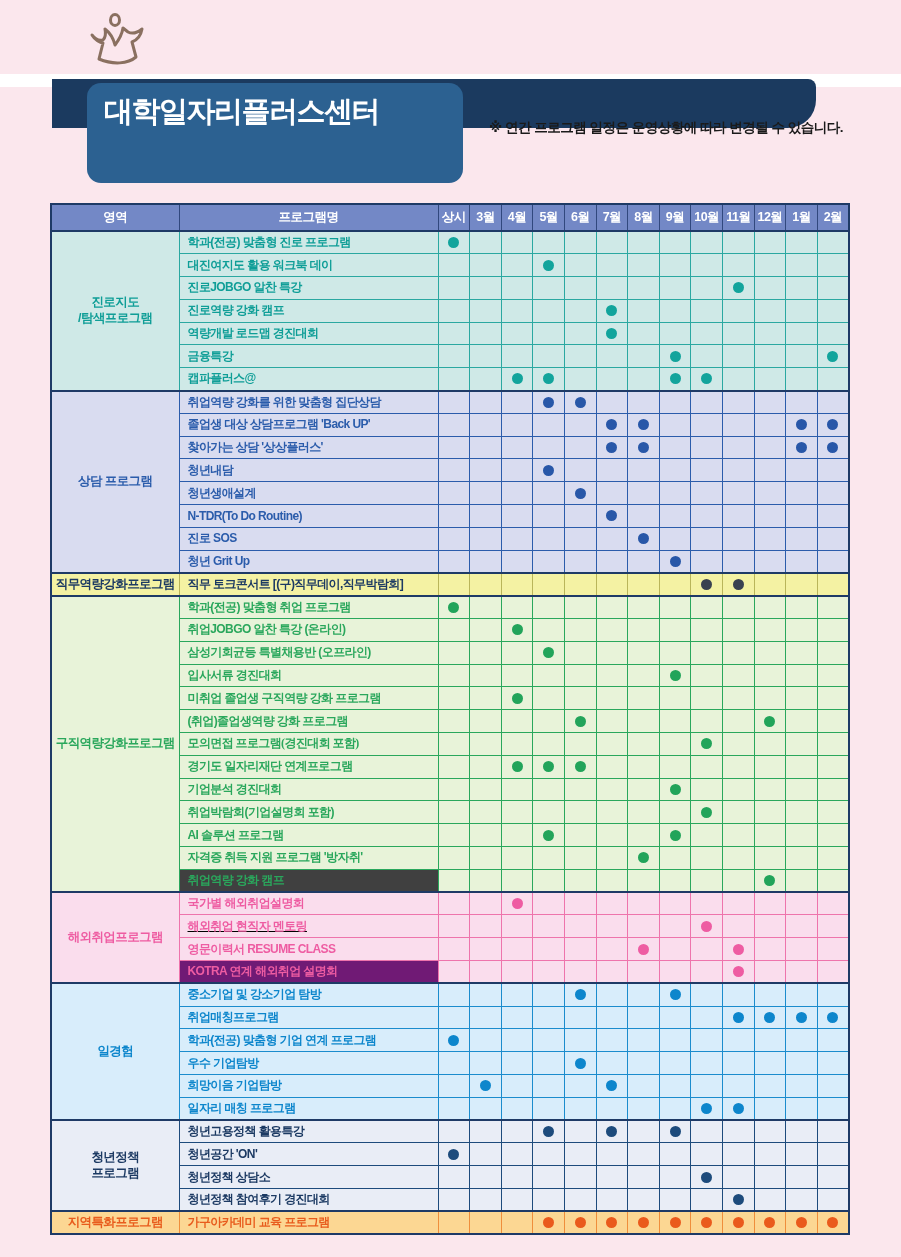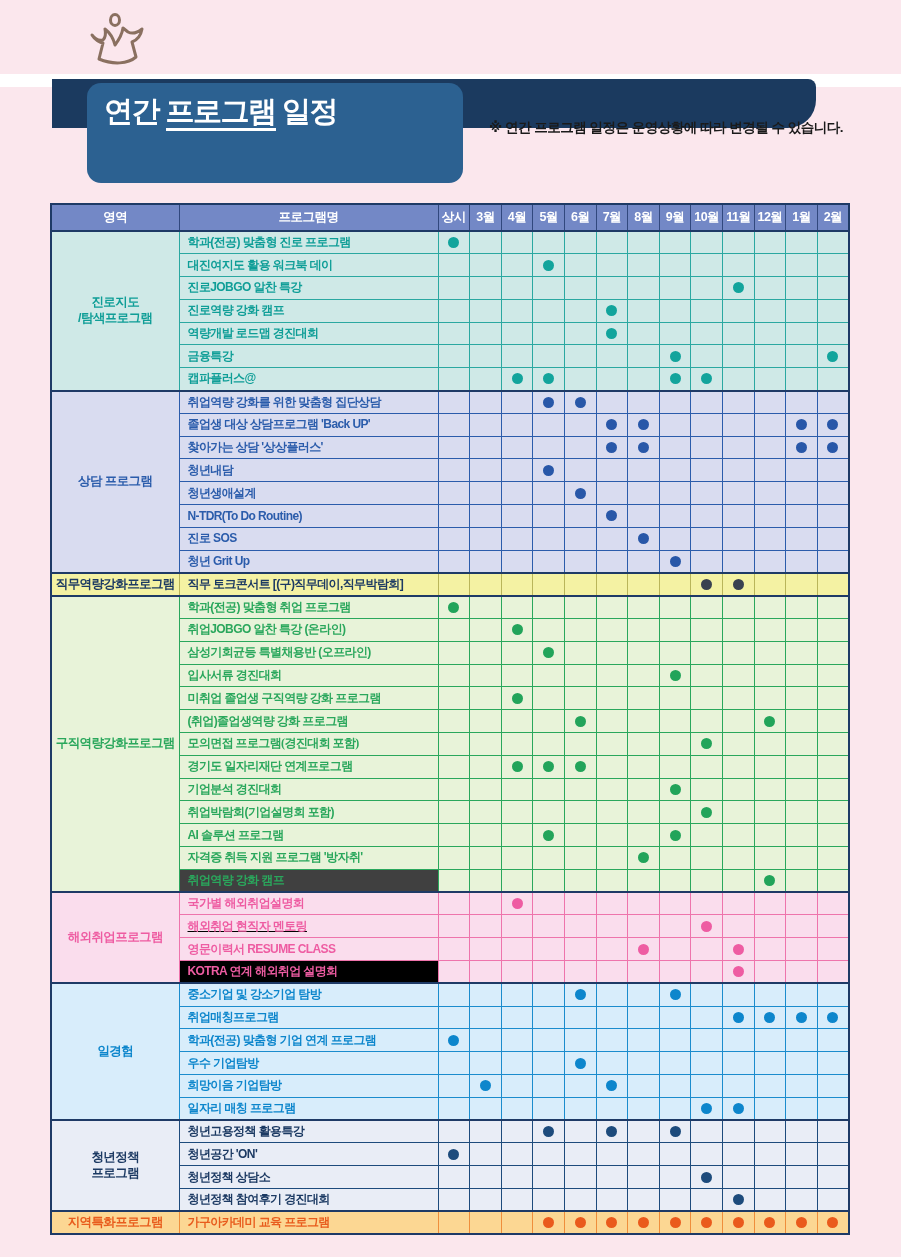--- a/index.html
+++ b/index.html
@@ -38,21 +38,21 @@
 
 <svg class="crown" viewBox="0 0 66 58" fill="none">
   <ellipse cx="33" cy="8" rx="4.5" ry="5.5" stroke="#8a7060" stroke-width="3"></ellipse>
   <path d="M10 23 C13 28 18 31 21 31 L17 47 C31 53 46 52 54 45 L50 30 C55 28 59 23 60 17 C55 21 50 22 46 20 L41 16 C40 23 36 29 33 33 C31 25 27 20 23 17 C24 22 23 26 21 28 C17 29 13 27 10 23 Z" stroke="#8a7060" stroke-width="3" stroke-linejoin="round" stroke-linecap="round"></path>
 </svg>
 
 <div class="white-strip"></div>
 <div class="navy-band"></div>
 
 <div class="title-box">
-  <div class="title-line"><span>연간 </span><span class="underlined">프로그램</span><span> 일정</span></div>
+  <div class="title-line">대학일자리플러스센터</div>
 </div>
 
 <div class="note">※ 연간 프로그램 일정은 운영상황에 따라 변경될 수 있습니다.</div>
 
 <div class="table-wrap">
   <table id="schedule-table">
       <colgroup>
         <col style="width: 128px;">
         <col style="width: 259px;">
         <col style="width: 31.6154px;">
@@ -709,21 +709,21 @@
           <td style="background: rgb(250, 221, 237); border: 1px solid rgb(238, 116, 172);"></td>
           <td style="background: rgb(250, 221, 237); border: 1px solid rgb(238, 116, 172);"></td>
           <td style="background: rgb(250, 221, 237); border: 1px solid rgb(238, 116, 172);">
             <div class="dot" style="background: rgb(238, 92, 162);"></div>
           </td>
           <td style="background: rgb(250, 221, 237); border: 1px solid rgb(238, 116, 172);"></td>
           <td style="background: rgb(250, 221, 237); border: 1px solid rgb(238, 116, 172);"></td>
           <td style="background: rgb(250, 221, 237); border: 1px solid rgb(238, 116, 172);"></td>
         </tr>
         <tr style="height: 22.8px;">
-          <td class="prog" style="background: #000000; color: rgb(238, 92, 162); border-width: 1px 1px 2px; border-style: solid; border-color: rgb(238, 116, 172) rgb(238, 116, 172) rgb(30, 58, 102); border-image: initial;">KOTRA 연계 해외취업 설명회</td>
+          <td class="prog" style="background: #701a75; color: rgb(238, 92, 162); border-width: 1px 1px 2px; border-style: solid; border-color: rgb(238, 116, 172) rgb(238, 116, 172) rgb(30, 58, 102); border-image: initial;">KOTRA 연계 해외취업 설명회</td>
           <td style="background: rgb(250, 221, 237); border-width: 1px 1px 2px; border-style: solid; border-color: rgb(238, 116, 172) rgb(238, 116, 172) rgb(30, 58, 102); border-image: initial;"></td>
           <td style="background: rgb(250, 221, 237); border-width: 1px 1px 2px; border-style: solid; border-color: rgb(238, 116, 172) rgb(238, 116, 172) rgb(30, 58, 102); border-image: initial;"></td>
           <td style="background: rgb(250, 221, 237); border-width: 1px 1px 2px; border-style: solid; border-color: rgb(238, 116, 172) rgb(238, 116, 172) rgb(30, 58, 102); border-image: initial;"></td>
           <td style="background: rgb(250, 221, 237); border-width: 1px 1px 2px; border-style: solid; border-color: rgb(238, 116, 172) rgb(238, 116, 172) rgb(30, 58, 102); border-image: initial;"></td>
           <td style="background: rgb(250, 221, 237); border-width: 1px 1px 2px; border-style: solid; border-color: rgb(238, 116, 172) rgb(238, 116, 172) rgb(30, 58, 102); border-image: initial;"></td>
           <td style="background: rgb(250, 221, 237); border-width: 1px 1px 2px; border-style: solid; border-color: rgb(238, 116, 172) rgb(238, 116, 172) rgb(30, 58, 102); border-image: initial;"></td>
           <td style="background: rgb(250, 221, 237); border-width: 1px 1px 2px; border-style: solid; border-color: rgb(238, 116, 172) rgb(238, 116, 172) rgb(30, 58, 102); border-image: initial;"></td>
           <td style="background: rgb(250, 221, 237); border-width: 1px 1px 2px; border-style: solid; border-color: rgb(238, 116, 172) rgb(238, 116, 172) rgb(30, 58, 102); border-image: initial;"></td>
           <td style="background: rgb(250, 221, 237); border-width: 1px 1px 2px; border-style: solid; border-color: rgb(238, 116, 172) rgb(238, 116, 172) rgb(30, 58, 102); border-image: initial;"></td>
           <td style="background: rgb(250, 221, 237); border-width: 1px 1px 2px; border-style: solid; border-color: rgb(238, 116, 172) rgb(238, 116, 172) rgb(30, 58, 102); border-image: initial;">

